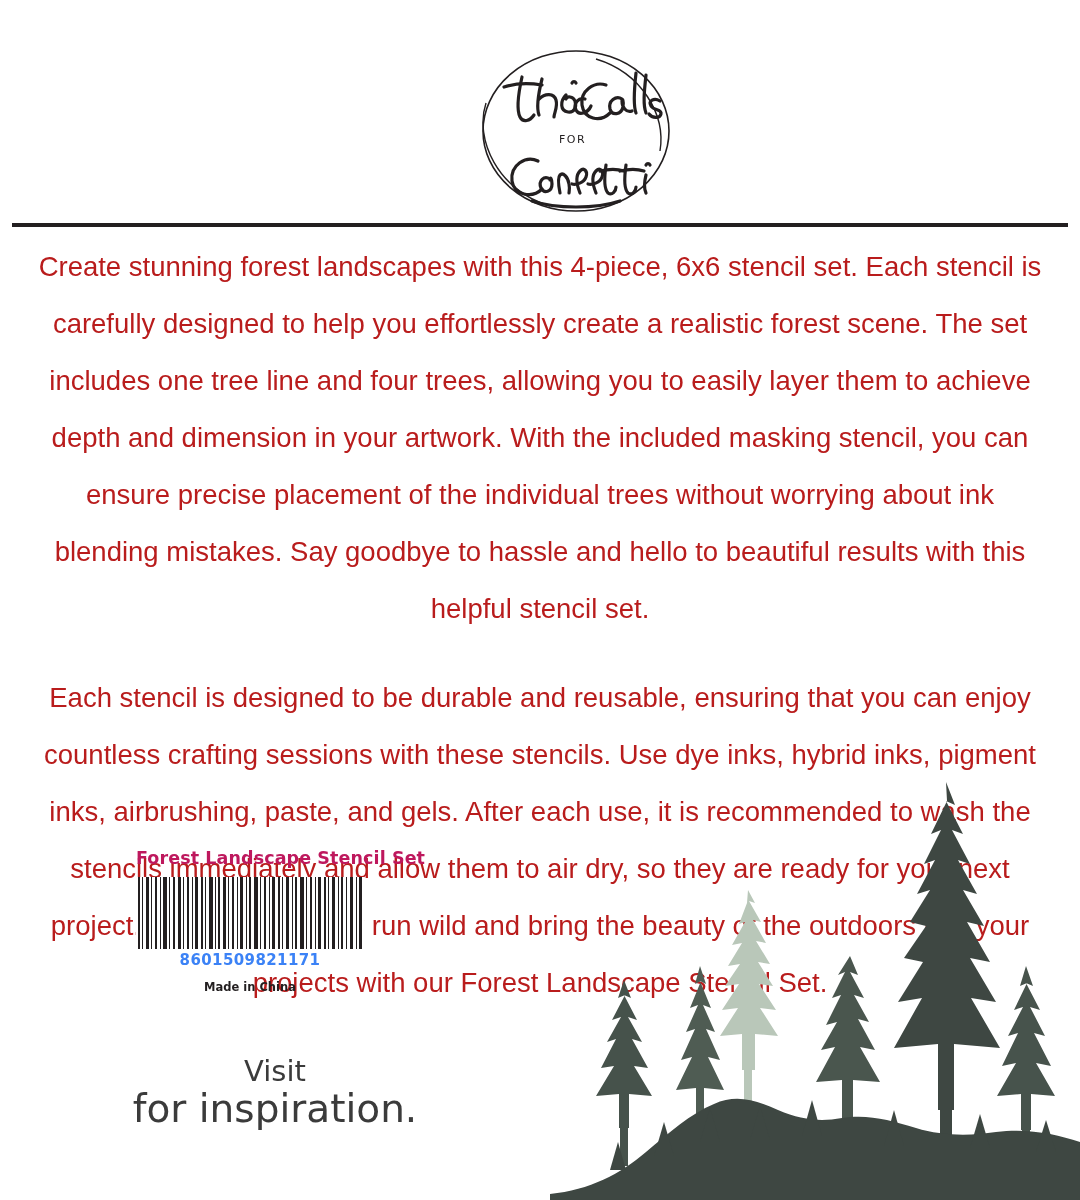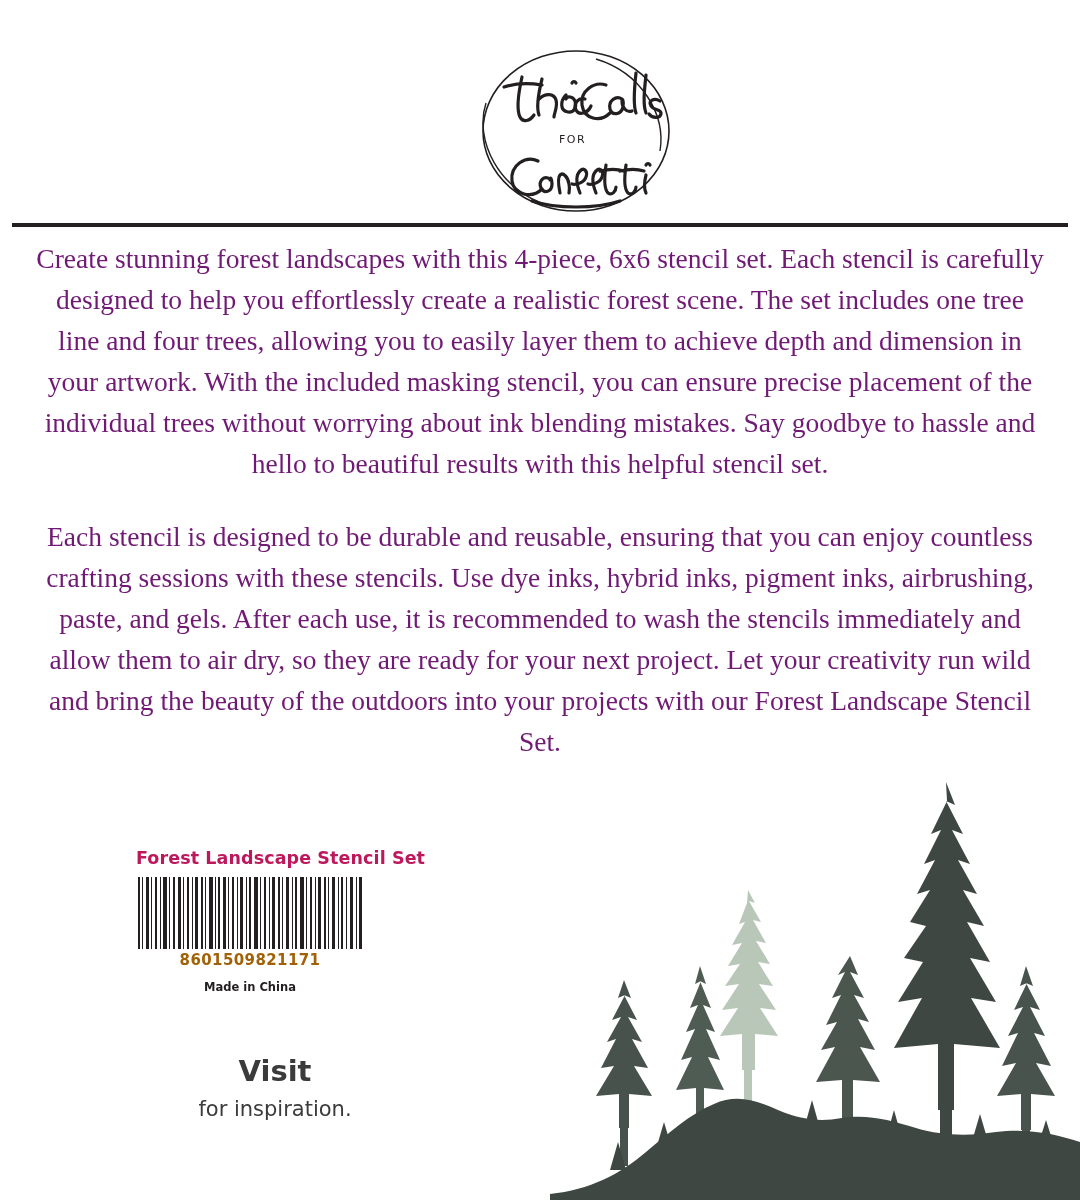--- a/index.html
+++ b/index.html
@@ -41,23 +41,23 @@
   }
 
   
   .copy {
     position: absolute;
     top: 238px;
     left: 36px;
     width: 1008px;
     text-align: center;
     font-size: 27.5px;
-    line-height: 41px;
-    color: #701a75;
-    font-family: Liberation Serif, serif;
+    line-height: 57px;
+    color: #b91c1c;
+    font-family: Liberation Sans, sans-serif;
   }
   .copy p {
     margin: 0 0 32px 0;
   }
   .copy p:last-child { margin-bottom: 0; }
 
   
   .barcode-block {
     position: absolute;
     left: 136px;
@@ -77,21 +77,21 @@
     width: 228px;
     height: 72px;
     display: block;
   }
   .barcode-number {
     width: 228px;
     text-align: center;
     font-size: 15px;
     font-weight: bold;
     letter-spacing: 0.4px;
-    color: #a16207;
+    color: #3b82f6;
     margin-top: 2px;
     font-family: "DejaVu Sans", sans-serif;
   }
   .barcode-origin {
     width: 228px;
     text-align: center;
     font-size: 11.5px;
     font-weight: bold;
     color: #231f20;
     margin-top: 11px;
@@ -103,31 +103,30 @@
     position: absolute;
     left: 20px;
     top: 1052px;
     width: 510px;
     text-align: center;
     color: #3b3b3b;
   }
   .visit-line1 {
     font-size: 29px;
     line-height: 38px;
-    font-weight: bold;
   }
   .visit-url {
     font-size: 30.5px;
     font-weight: bold;
     line-height: 42px;
     color: #231f20;
     letter-spacing: -0.2px;
   }
   .visit-line3 {
-    font-size: 21px;
+    font-size: 39px;
     line-height: 38px;
   }
 
   
   .trees {
     position: absolute;
     right: 0px;
     bottom: 0px;
     width: 530px;
     height: 430px;

